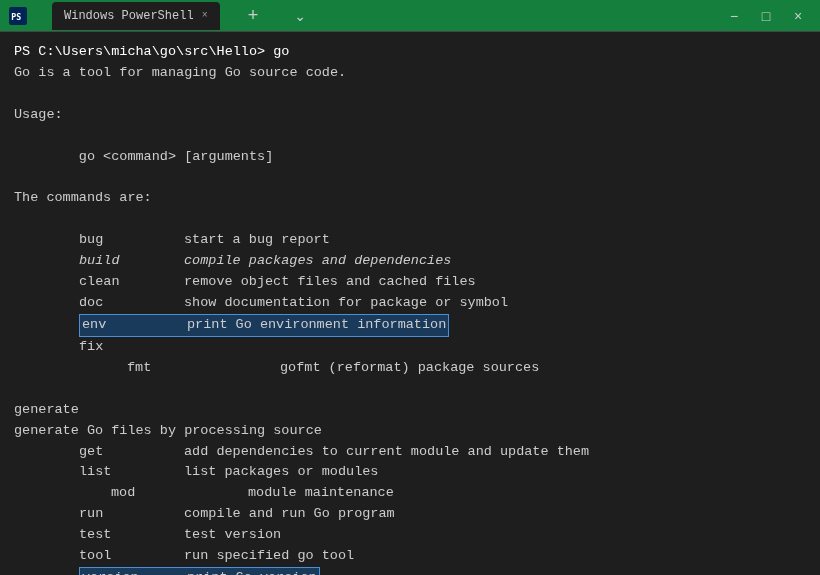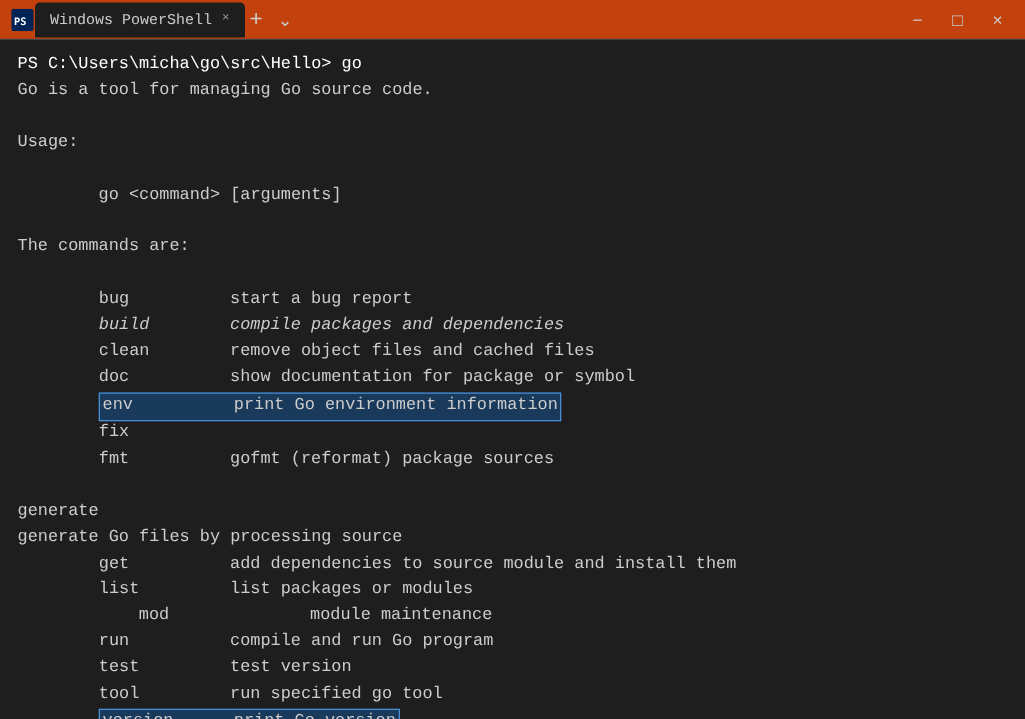--- a/index.html
+++ b/index.html
@@ -6,26 +6,26 @@
 
     body {
       width: 820px;
       height: 575px;
       overflow: hidden;
       font-family: 'Consolas', 'Courier New', monospace;
       background: #1e1e1e;
     }
 
     .title-bar {
-      background: #c2410c;
+      background: #15803d;
       height: 32px;
       display: flex;
       align-items: center;
       padding: 0 8px;
-      gap: 0;
+      gap: 24px;
       border-bottom: 1px solid #444;
     }
 
     .title-bar-icon {
       width: 20px;
       height: 20px;
       display: flex;
       align-items: center;
       justify-content: center;
     }
@@ -169,23 +169,23 @@
   </div>
   <div class="line empty"></div>
 
   <div id="commands-container">
       <div style="display: flex; white-space: pre; line-height: 1.55;"><span class="indent">    </span><span class="cmd-col">bug</span><span>start a bug report</span></div>
       <div style="display: flex; white-space: pre; line-height: 1.55; font-style: italic;"><span class="indent">    </span><span class="cmd-col">build</span><span>compile packages and dependencies</span></div>
       <div style="display: flex; white-space: pre; line-height: 1.55;"><span class="indent">    </span><span class="cmd-col">clean</span><span>remove object files and cached files</span></div>
       <div style="display: flex; white-space: pre; line-height: 1.55;"><span class="indent">    </span><span class="cmd-col">doc</span><span>show documentation for package or symbol</span></div>
       <div style="display: flex; white-space: pre; line-height: 1.55;"><span class="indent">    </span><span class="highlighted-row"><span class="cmd-col" style="min-width: 105px;">env</span><span>print Go environment information</span></span></div>
       <div style="display: flex; white-space: pre; line-height: 1.55;"><span class="indent">    </span><span class="cmd-col">fix</span></div>
-      <div style="display: flex; white-space: pre; line-height: 1.55;"><span class="indent">    </span><span class="cmd-col">fmt</span><span>gofmt (reformat) package sources</span></div>
+      <div style="display: flex; white-space: pre; line-height: 1.55; gap: 48px;"><span class="indent">    </span><span class="cmd-col">fmt</span><span>gofmt (reformat) package sources</span></div>
       <div style="display: flex; white-space: pre; line-height: 1.55; flex-direction: column;"><span class="indent">    </span><span class="cmd-col">generate</span><span>generate Go files by processing source</span></div>
-      <div style="display: flex; white-space: pre; line-height: 1.55;"><span class="indent">    </span><span class="cmd-col">get</span><span>add dependencies to source module and install them</span></div>
+      <div style="display: flex; white-space: pre; line-height: 1.55;"><span class="indent">    </span><span class="cmd-col">get</span><span>add dependencies to current module and update them</span></div>
       <div style="display: flex; white-space: pre; line-height: 1.55;"><span class="indent">    </span><span class="cmd-col">list</span><span>list packages or modules</span></div>
       <div style="display: flex; white-space: pre; line-height: 1.55; gap: 32px;"><span class="indent">    </span><span class="cmd-col">mod</span><span>module maintenance</span></div>
       <div style="display: flex; white-space: pre; line-height: 1.55;"><span class="indent">    </span><span class="cmd-col">run</span><span>compile and run Go program</span></div>
       <div style="display: flex; white-space: pre; line-height: 1.55;"><span class="indent">    </span><span class="cmd-col">test</span><span>test version</span></div>
       <div style="display: flex; white-space: pre; line-height: 1.55;"><span class="indent">    </span><span class="cmd-col">tool</span><span>run specified go tool</span></div>
       <div style="display: flex; white-space: pre; line-height: 1.55;"><span class="indent">    </span><span class="highlighted-row"><span class="cmd-col" style="min-width: 105px;">version</span><span>print Go version</span></span></div>
       <div style="display: flex; white-space: pre; line-height: 1.55;"><span class="indent">    </span><span class="cmd-col">vet</span><span>report likely mistakes in packages</span></div>
     </div>
 </div>
 

